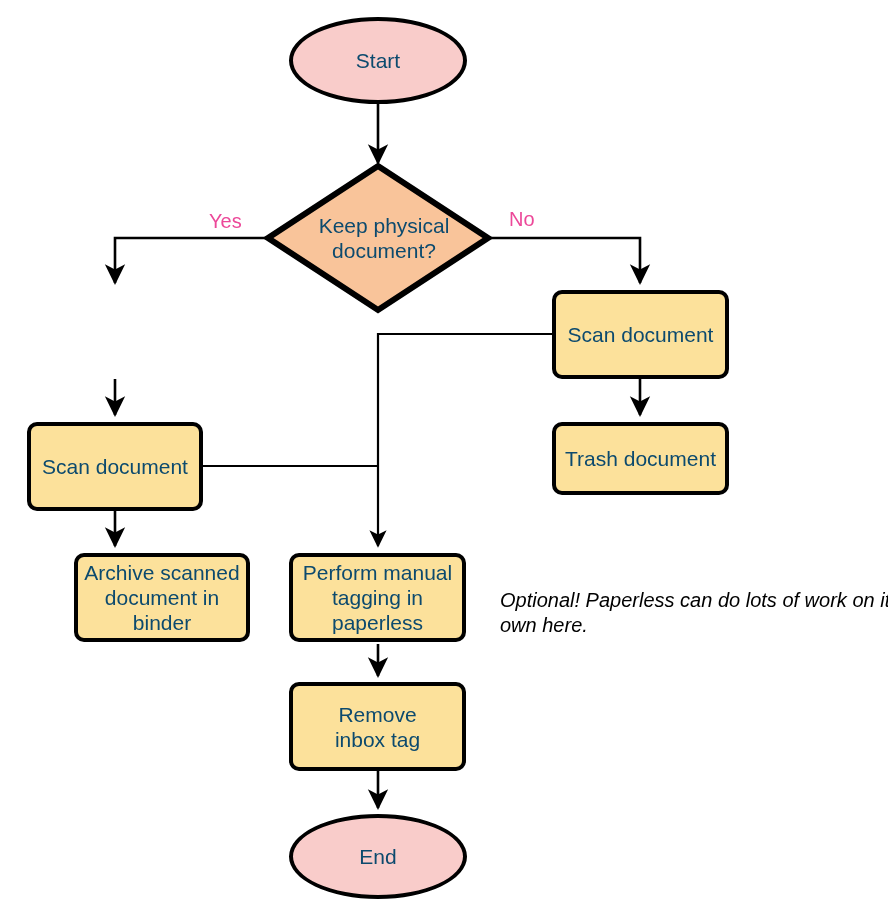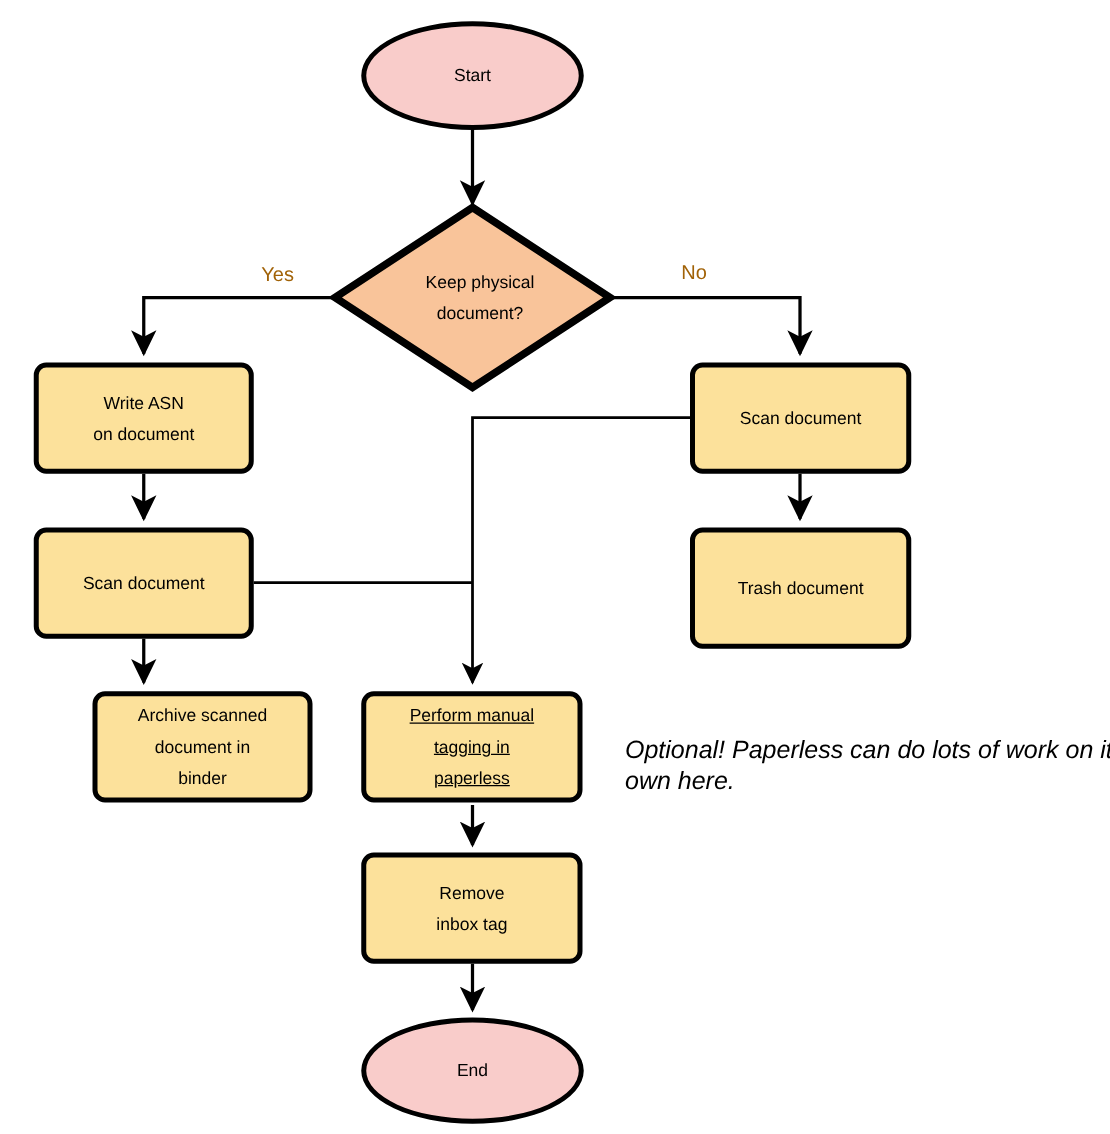--- a/index.html
+++ b/index.html
@@ -25,22 +25,22 @@
     width: 888px;
     height: 907px;
   }
   .node {
     position: absolute;
     box-sizing: border-box;
     display: flex;
     align-items: center;
     justify-content: center;
     text-align: center;
-    color: #000000;
-    font-size: 14px;
+    color: #0c4a6e;
+    font-size: 21px;
     line-height: 25px;
     white-space: pre-line;
     z-index: 2;
   }
   .node-terminal {
     border: 4px solid #000000;
     border-radius: 50%;
   }
   .node-process {
     border: 4px solid #000000;
@@ -57,23 +57,23 @@
     width: 100%;
     height: 100%;
   }
   .decision-label {
     position: relative;
     z-index: 1;
     margin-left: 12px;
   }
   .edge-label {
     position: absolute;
-    font-size: 16px;
+    font-size: 20px;
     line-height: 22px;
-    color: #a16207;
+    color: #ec4899;
     z-index: 3;
   }
   .annotation {
     position: absolute;
     font-size: 20px;
     line-height: 25px;
     font-style: italic;
     color: #000000;
     z-index: 3;
   }
@@ -137,46 +137,42 @@
 
   <div class="node node-decision" style="left:264px; top:162px; width:228px; height:152px;">
     <svg class="decision-shape" viewBox="0 0 228 152" preserveAspectRatio="none" xmlns="http://www.w3.org/2000/svg">
       <polygon points="114,4 224,76 114,148 4,76" fill="#f9c49a" stroke="#000000" stroke-width="6"></polygon>
     </svg>
     <span class="decision-label">Keep physical
 document?</span>
   </div>
 
   <div class="edge-label" style="left:209px; top:210px;">Yes</div>
-  <div class="edge-label" style="left:509px; top:208px;margin-left:36px;">No</div>
+  <div class="edge-label" style="left:509px; top:208px;">No</div>
 
-  <div class="node node-process" style="left:27px; top:290px; width:176px; height:89px; background:#fce19b;">
-    <span>Write ASN
-on document</span>
-  </div>
 
   <div class="node node-process" style="left:27px; top:422px; width:176px; height:89px; background:#fce19b;">
     <span>Scan document</span>
   </div>
 
   <div class="node node-process" style="left:27px; top:553px; width:176px; height:89px; background:#fce19b;margin-left:47px;">
     <span>Archive scanned
 document in
 binder</span>
   </div>
 
   <div class="node node-process" style="left:552px; top:290px; width:177px; height:89px; background:#fce19b;">
     <span>Scan document</span>
   </div>
 
-  <div class="node node-process" style="left:552px; top:422px; width:177px; height:97px; background:#fce19b;text-align:center;">
+  <div class="node node-process" style="left:552px; top:422px; width:177px; height:73px; background:#fce19b;text-align:center;">
     <span>Trash document</span>
   </div>
 
-  <div class="node node-process" style="left:289px; top:553px; width:177px; height:89px; background:#fce19b;text-decoration:underline;">
+  <div class="node node-process" style="left:289px; top:553px; width:177px; height:89px; background:#fce19b;">
     <span>Perform manual
 tagging in
 paperless</span>
   </div>
 
   <div class="node node-terminal" style="left:289px; top:814px; width:178px; height:85px; background:#f9ccca;">
     <span>End</span>
   </div>
 
   <div class="node node-process" style="left:289px; top:682px; width:177px; height:89px; background:#fce19b;">

